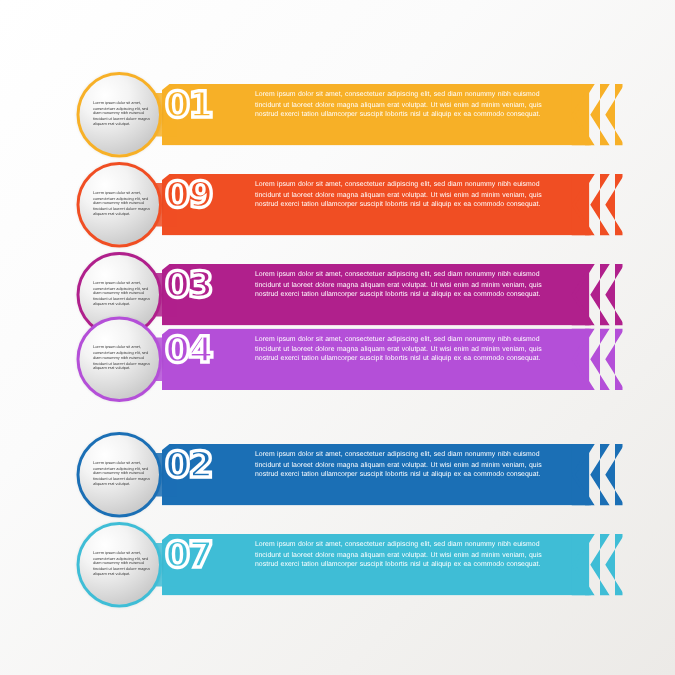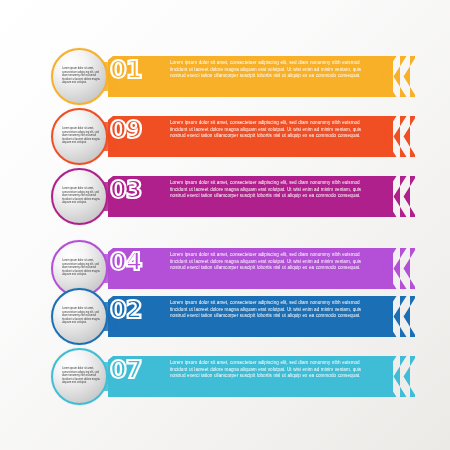--- a/index.html
+++ b/index.html
@@ -184,21 +184,21 @@
     </div>
 
     <div class="num">03</div>
 
     <div class="circle" style="border-color: rgb(176, 32, 140);">
       <div class="circle-text">Lorem ipsum dolor sit amet, consectetuer adipiscing elit, sed diam nonummy nibh euismod tincidunt ut laoreet dolore magna aliquam erat volutpat.</div>
     </div>
 
   </div>
 
-  <div class="row" style="top: 240px;">
+  <div class="row" style="top: 211px;">
 
     <div class="bar">
       <div class="bar-body" style="background: rgb(180, 79, 216);"></div>
       <div class="bar-notch" style="background: rgb(180, 79, 216);"></div>
       <div class="bar-text">Lorem ipsum dolor sit amet, consectetuer adipiscing elit, sed diam nonummy nibh euismod tincidunt ut laoreet dolore magna aliquam erat volutpat. Ut wisi enim ad minim veniam, quis nostrud exerci tation ullamcorper suscipit lobortis nisl ut aliquip ex ea commodo consequat.</div>
       <div class="chevrons">
         <svg width="34" height="41" viewBox="0 0 34 41" xmlns="http://www.w3.org/2000/svg" aria-hidden="true">
           <polygon class="cv" points="0,0 13,0 0,20.5 13,41 0,41" fill="#B44FD8"></polygon>
           <polygon class="cv" points="9,0 15.5,0 2.5,20.5 15.5,41 9,41" fill="#B44FD8"></polygon>
           <polygon class="cv" points="19,0 25.5,0 12.5,20.5 25.5,41 19,41" fill="#B44FD8"></polygon>

